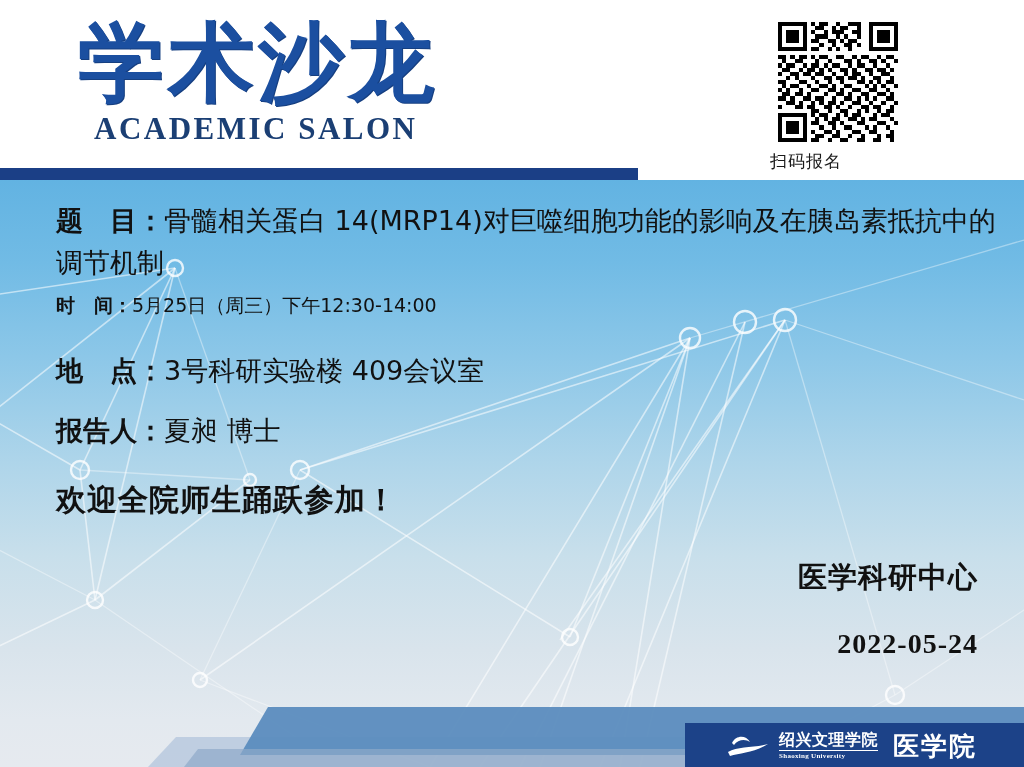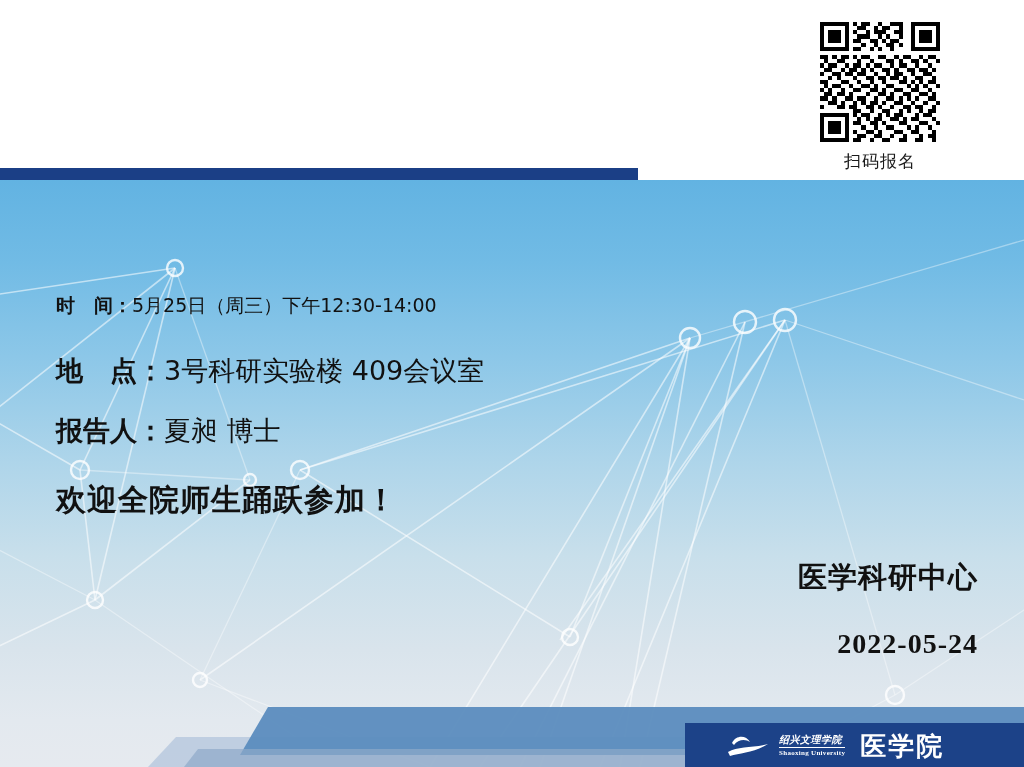--- a/index.html
+++ b/index.html
@@ -22,21 +22,21 @@
     white-space:nowrap;
   }
   .brand-en{
     font-family:"Liberation Serif","DejaVu Serif",serif;
     font-size:31px;line-height:34px;font-weight:bold;
     color:#1b3f74;letter-spacing:2.5px;
     margin-top:2px;margin-left:16px;white-space:nowrap;
   }
   .header-rule{position:absolute;left:0;top:168px;width:638px;height:13px;background:#1b3f86;}
 
-  .qr-block{position:absolute;left:812px;top:22px;width:136px;text-align:center;}
+  .qr-block{position:absolute;left:770px;top:22px;width:136px;}
   .qr-code{width:120px;height:120px;margin:0 auto;display:block;background:#fff;}
   .qr-caption{
     font-family:"DejaVu Sans","Liberation Sans",sans-serif;
     font-size:17px;color:#1a1a1a;margin-top:8px;letter-spacing:1px;font-weight:500;
   }
 
   
   .canvas{
     position:absolute;left:0;top:180px;width:1024px;height:587px;
     background:linear-gradient(to bottom,
@@ -82,41 +82,45 @@
     background:#1c4288;
   }
   .logo-wrap{
     position:absolute;left:726px;top:729px;height:34px;
     display:flex;align-items:center;gap:9px;
   }
   .logo-mark{width:44px;height:28px;display:block;}
   .logo-txt{display:flex;flex-direction:column;justify-content:center;line-height:1;}
   .logo-cn{
     font-family:"Liberation Serif","DejaVu Serif",serif;
-    font-size:10px;color:#ffffff;letter-spacing:.5px;font-style:italic;font-weight:bold;
+    font-size:16px;color:#ffffff;letter-spacing:.5px;font-weight:bold;
     white-space:nowrap;
   }
   .logo-en{
     font-family:Liberation Serif, serif;
     font-size:7px;color:#ffffff;letter-spacing:.3px;font-weight:bold;
     border-top:1px solid #ffffff;margin-top:2px;padding-top:2px;white-space:nowrap;
   }
   .logo-college{
     font-family:"DejaVu Sans","Liberation Sans",sans-serif;
     font-size:26px;color:#ffffff;font-weight:bold;letter-spacing:2px;
     margin-left:6px;white-space:nowrap;text-align:right;
   }
 </style>
 </head>
 <body>
 
 <div id="poster">
 
   <div class="header">
 
+    <div class="brand">
+      <div class="brand-cn">学术沙龙</div>
+      <div class="brand-en">ACADEMIC SALON</div>
+    </div>
 
     <div class="header-rule"></div>
 
     <div class="qr-block">
       <svg class="qr-code" viewBox="0 0 29 29" shape-rendering="crispEdges">
         <rect width="29" height="29" fill="#ffffff"></rect>
         <g fill="#000000">
           <rect x="0" y="0" width="7" height="1"></rect>
             <rect x="0" y="6" width="7" height="1"></rect>
           <rect x="0" y="0" width="1" height="7"></rect>
@@ -392,20 +396,23 @@
       <circle class="nd" cx="570" cy="457" r="8"></circle>
       <circle class="nd" cx="200" cy="500" r="7"></circle>
       <circle class="nd" cx="895" cy="515" r="9"></circle>
       <line class="ln2" x1="895" y1="515" x2="785" y2="140"></line>
       <line class="ln2" x1="895" y1="515" x2="1024" y2="430"></line>
       <line class="ln2" x1="895" y1="515" x2="760" y2="587"></line>
     </svg>
 
     <div class="content">
 
+      <div class="row row-title">
+        <span class="lbl">题　目：</span><span class="val">骨髓相关蛋白 14(MRP14)对巨噬细胞功能的影响及在胰岛素抵抗中的调节机制</span>
+      </div>
 
       <div class="row row-time">
         <span class="lbl">时　间：</span><span class="val">5月25日（周三）下午12:30-14:00</span>
       </div>
 
       <div class="row row-place">
         <span class="lbl">地　点：</span><span class="val">3号科研实验楼 409会议室</span>
       </div>
 
       <div class="row row-speaker">

